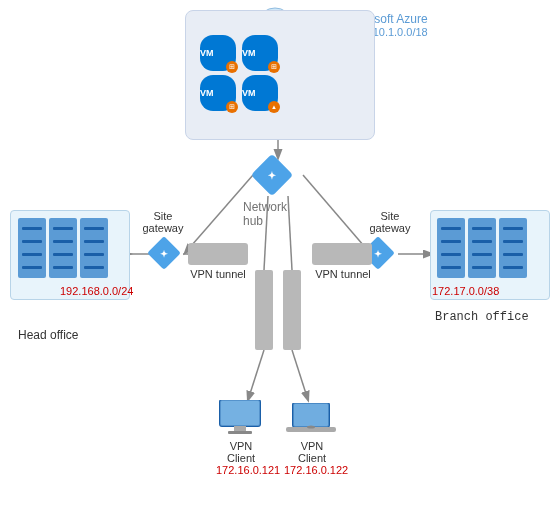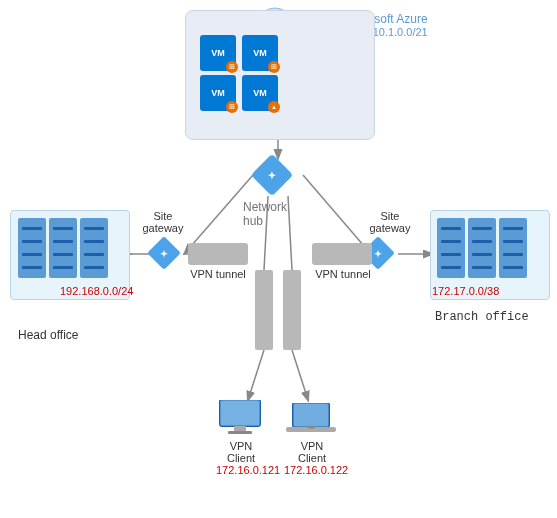--- a/index.html
+++ b/index.html
@@ -57,25 +57,24 @@
       display: grid;
       grid-template-columns: 1fr 1fr;
       gap: 4px;
       width: 80px;
     }
 
     .vm-icon {
       width: 36px;
       height: 36px;
       background: #0078d4;
-      border-radius: 3px;
+      border-radius: 13px;
       position: relative;
       display: flex;
       align-items: center;
-      justify-content: center;
     }
 
     .vm-icon .vm-text {
       color: white;
       font-size: 9px;
       font-weight: bold;
     }
 
     .vm-icon .badge {
       position: absolute;
@@ -286,21 +285,21 @@
     <svg width="60" height="40" viewBox="0 0 60 40">
       <ellipse cx="30" cy="28" rx="26" ry="12" fill="#d0e8f8" stroke="#90bce0" stroke-width="1"></ellipse>
       <ellipse cx="20" cy="24" rx="12" ry="10" fill="#d0e8f8" stroke="#90bce0" stroke-width="1"></ellipse>
       <ellipse cx="40" cy="24" rx="12" ry="10" fill="#d0e8f8" stroke="#90bce0" stroke-width="1"></ellipse>
       <ellipse cx="30" cy="20" rx="15" ry="12" fill="#d0e8f8" stroke="#90bce0" stroke-width="1"></ellipse>
     </svg>
   </div>
 
   <div class="azure-label">
     <div style="color:#5b9bd5;font-size:12px;">Microsoft Azure</div>
-    <div style="color:#5b9bd5;font-size:11px;">10.1.0.0/21</div>
+    <div style="color:#5b9bd5;font-size:11px;">10.1.0.0/18</div>
   </div>
 
   <div class="azure-box"></div>
 
   <div class="vm-grid">
 
     <div class="vm-icon">
       <span class="vm-text">VM</span>
       <div class="badge badge-orange">⊞</div>
     </div>

